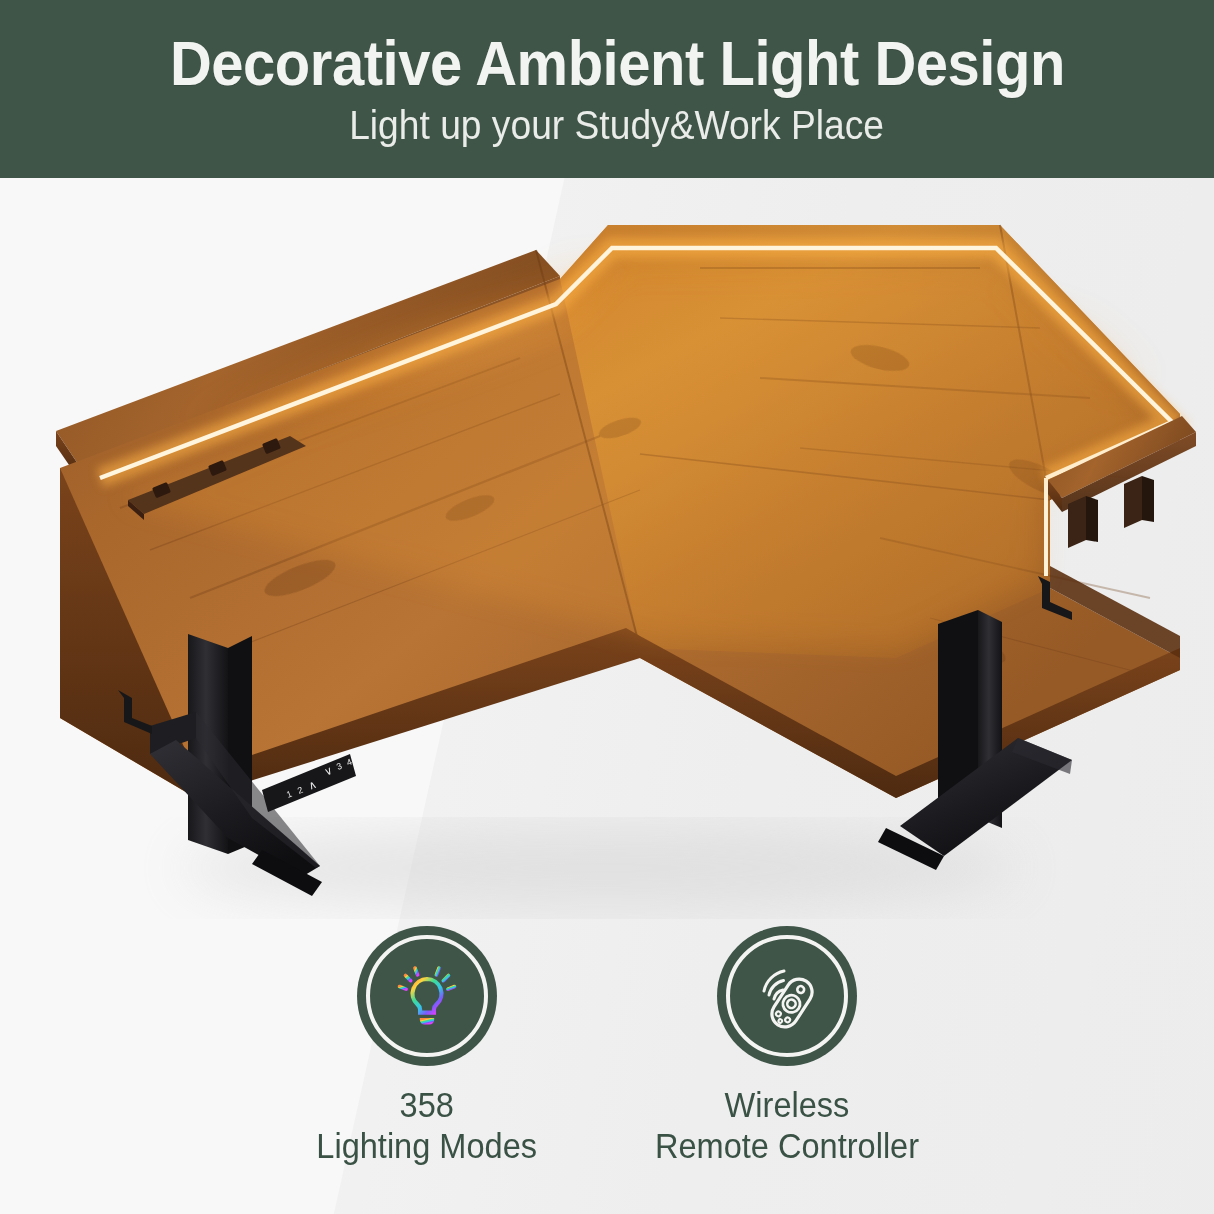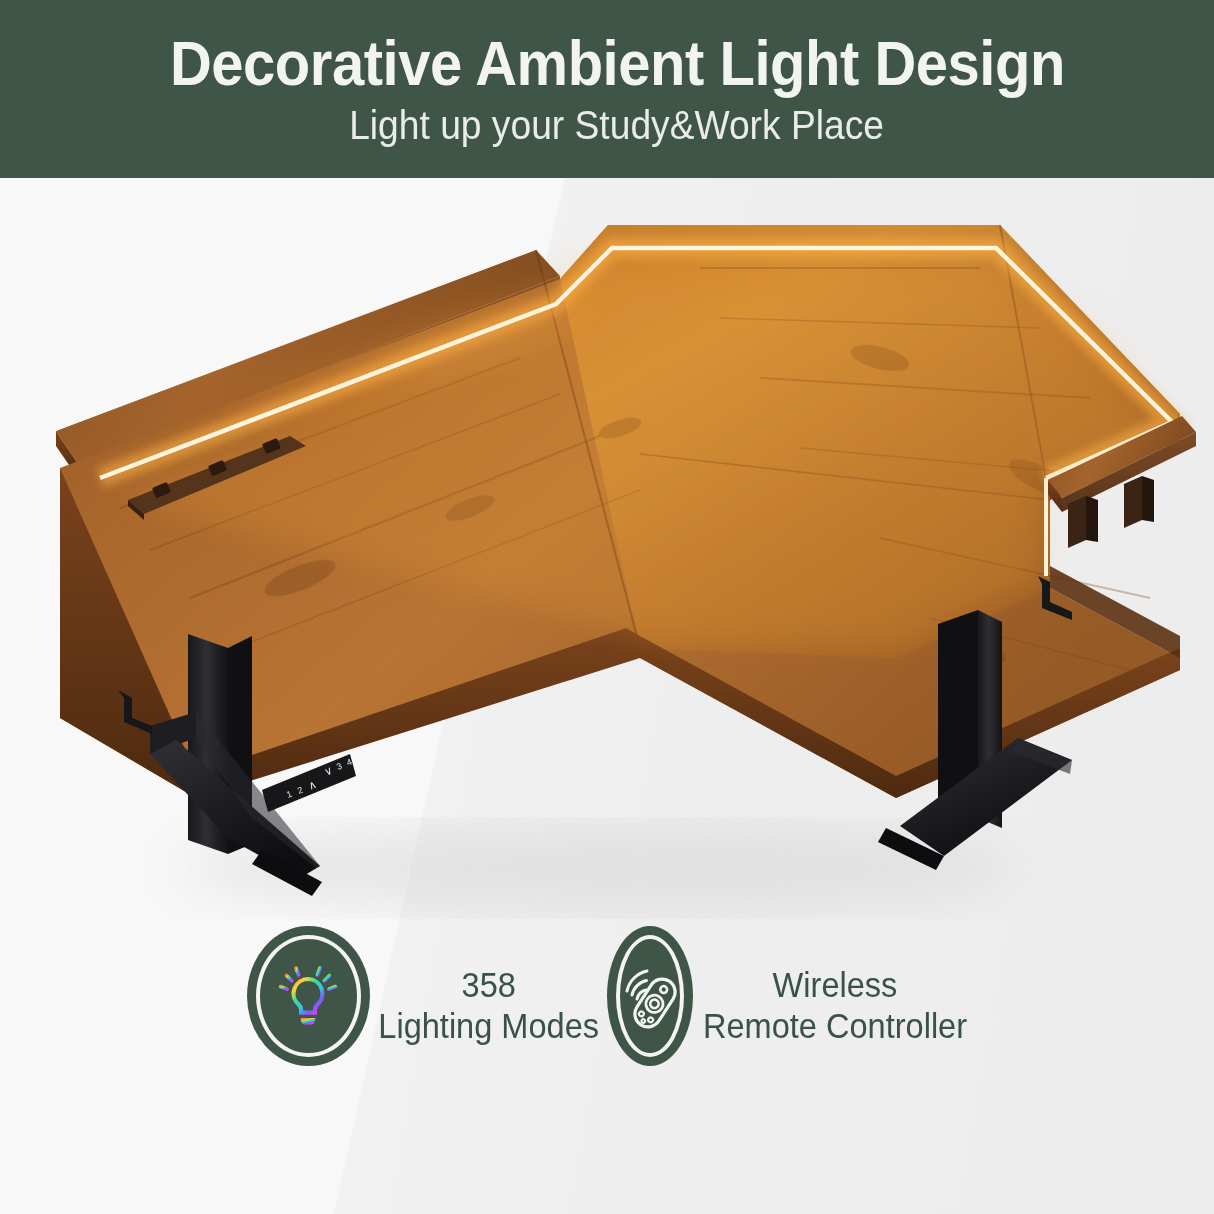--- a/index.html
+++ b/index.html
@@ -60,21 +60,21 @@
     position:absolute; left:0; top:0; width:1214px; height:760px;
   }
   .desk-scene svg{ display:block; width:1214px; height:760px; }
 
   
   .features{
     position:absolute; left:0; top:748px; width:1214px; height:288px;
     display:flex; align-items:flex-start; justify-content:center;
   }
   .feature{
-    width:360px; display:flex; flex-direction:row; align-items:center;
+    width:360px; display:flex; flex-direction:column; align-items:center;
   }
   .badge{
     width:140px; height:140px; border-radius:50%;
     background:#3f5548;
     display:flex; align-items:center; justify-content:center;
     position:relative;
     box-shadow:0 0 0 0 rgba(0,0,0,0);
   }
   .badge::after{
     content:""; position:absolute; left:9px; top:9px; right:9px; bottom:9px;

